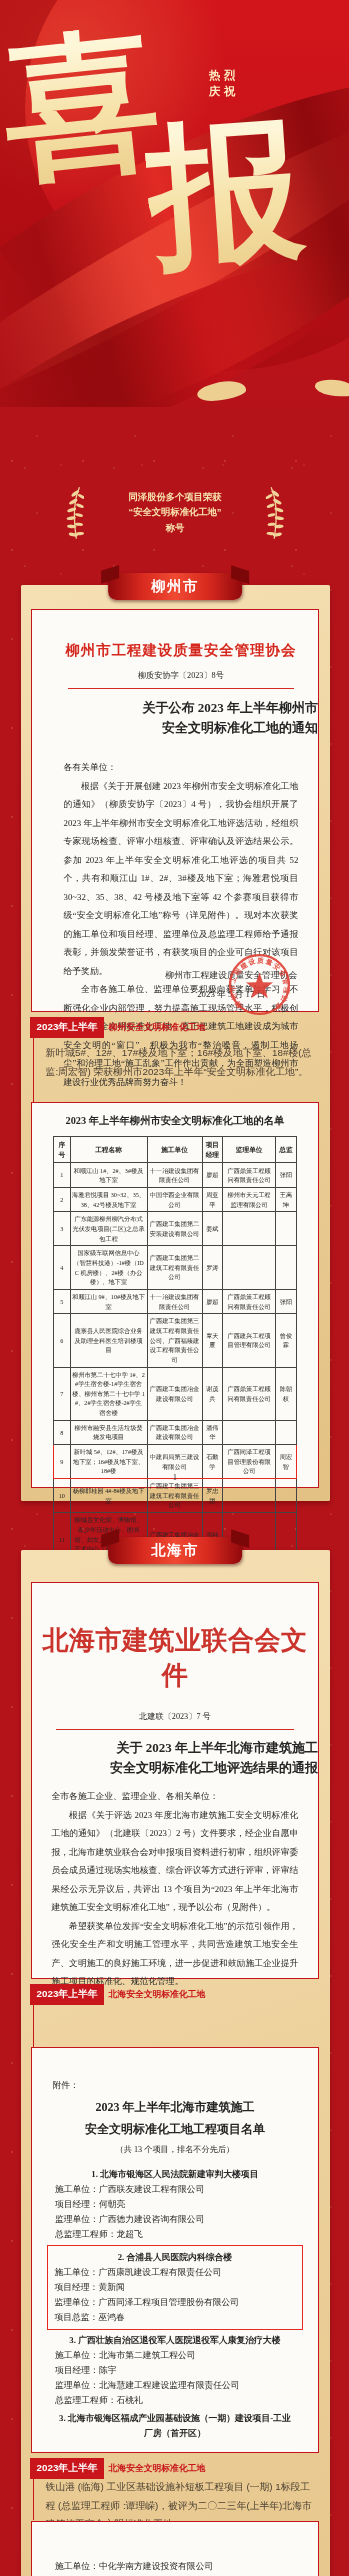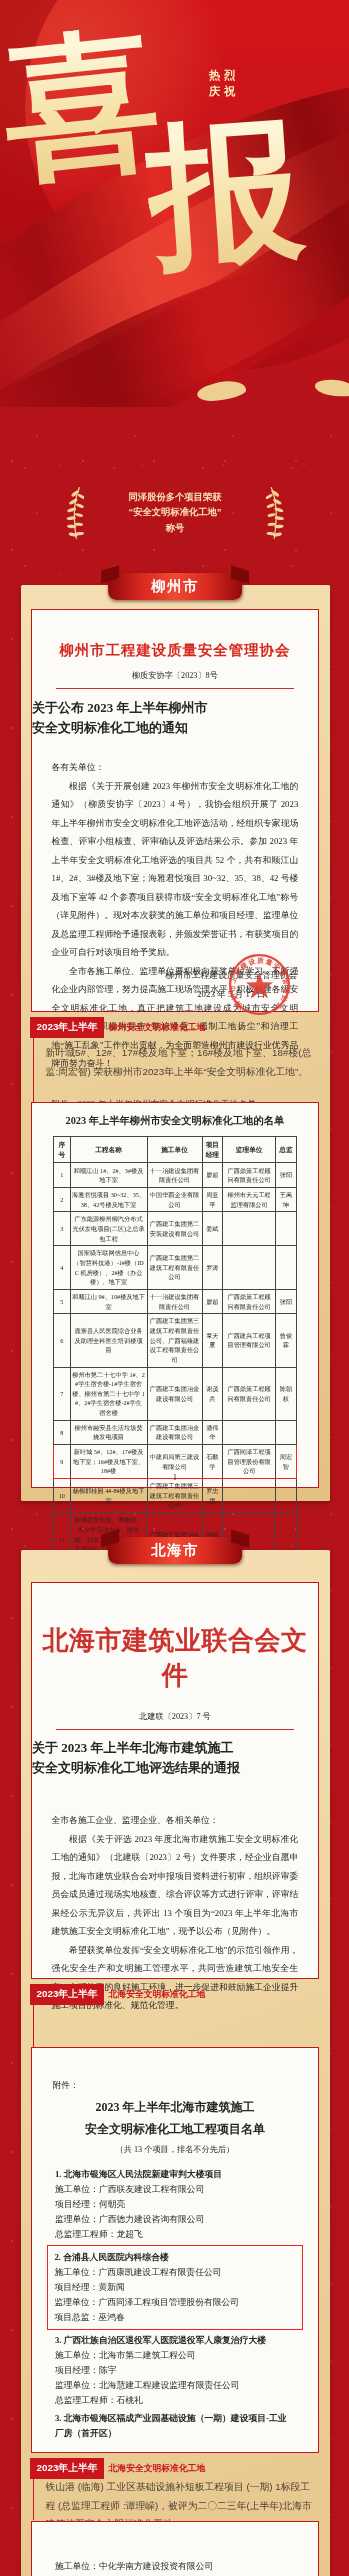--- a/index.html
+++ b/index.html
@@ -55,21 +55,21 @@
   .ribbon::before{left:-7.2px;transform:skewY(-18deg);}
   .ribbon::after{right:-7.2px;transform:skewY(18deg);}
   
   .card{position:absolute;left:20.6px;width:309px;background:linear-gradient(160deg,#f5e0b4 0%,#ecd09b 45%,#e3c184 100%);
     border-radius:1.5px;box-shadow:0 2.1px 5.2px rgba(70,0,0,.35);}
   .doc{position:absolute;left:10.3px;width:288px;background:#fcfbf7;border:1.5px solid #c3161c;
     box-sizing:border-box;font-family:"Liberation Serif","DejaVu Serif",serif;color:#262626;}
   .doc-org{margin-top:31px;text-align:center;color:#d5281f;font-weight:bold;font-size:14.4px;letter-spacing:1px;}
   .doc-no{margin-top:10.3px;text-align:center;font-size:8.2px;}
   .doc-divider{margin:7.2px 24px 0 24px;height:1px;background:#d5281f;}
-  .doc-title{margin-top:8.2px;text-align:left;font-weight:bold;font-size:13px;line-height:20.6px;}
+  .doc-title{margin-top:8.2px;text-align:right;font-weight:bold;font-size:13px;line-height:20.6px;}
   .doc-body{margin-top:19.6px;padding:0 19.6px;font-size:8.8px;line-height:18.5px;text-align:justify;}
   .doc-body .salute{margin:0;}
   .doc-body p.doc-p{margin:0;text-indent:2em;}
   .attach-note{margin-top:26px;padding:0 19.6px;font-size:8.8px;}
   .sign{position:absolute;right:20.6px;top:360px;text-align:center;font-size:8.8px;}
   .sign .sign-date{margin-top:7.2px;}
   .stamp{position:absolute;left:195px;top:342px;width:65px;height:65px;opacity:.88;}
   
   .award{position:absolute;left:9.3px;}
   .award .tag{display:inline-block;background:#c8161c;color:#fff;font-weight:bold;font-size:9.8px;
@@ -88,21 +88,21 @@
   tr.highlight td:first-child{border-left:1.5px solid #e8281e;}
   tr.highlight td:last-child{border-right:1.5px solid #e8281e;}
   .page-no{position:absolute;bottom:5.2px;left:0;width:100%;text-align:center;font-size:7.7px;}
   
   .doc-org-big{margin-top:40px;text-align:center;color:#cb342c;font-weight:bold;font-size:26px;letter-spacing:0.5px;}
   .attach-label{margin-top:32px;padding:0 20.6px;font-size:8.8px;}
   .attach-title{margin-top:5.2px;text-align:center;font-weight:bold;font-size:12px;line-height:21.6px;}
   .attach-sub{margin-top:4.1px;text-align:center;font-size:8.2px;}
   .att-list{margin-top:11.3px;padding:0 23px;}
   .att-item{margin-bottom:3.1px;}
-  .att-item .att-title{font-weight:bold;font-size:8.8px;line-height:15px;margin:0;}
+  .att-item .att-title{font-weight:bold;font-size:8.8px;line-height:15px;margin:0;text-align:center;}
   .att-item .att-lines{font-size:8.8px;line-height:15px;margin:0;white-space:pre-line;}
   .att-item.highlight{border:1.5px solid #e8281e;padding:4.1px 6.2px;margin:0 -7.7px 3.1px -7.7px;}
 </style>
 </head>
 <body>
 
 <div class="page">
 
   <div class="banner">
     <div class="halo"></div>
@@ -160,21 +160,21 @@
           <ellipse cx="31" cy="94" rx="8" ry="3" transform="rotate(-4 31 94)"></ellipse>
         </g>
           </svg>
       </span>
     </div>
   </div>
 
   <div class="ribbon" style="top:573px;">柳州市</div>
   <div class="card" style="top:585px;height:916px;">
 
-    <div class="doc" style="top:24px;height:403px;">
+    <div class="doc" style="top:24px;height:403px;padding-left:12px;">
       <div class="doc-org">柳州市工程建设质量安全管理协会</div>
       <div class="doc-no">柳质安协字〔2023〕8号</div>
       <div class="doc-divider"></div>
       <div class="doc-title">
         <div>关于公布 2023 年上半年柳州市</div>
         <div>安全文明标准化工地的通知</div>
       </div>
       <div class="doc-body">
         <p class="salute">各有关单位：</p>
         <div>
@@ -354,21 +354,21 @@
   <div class="card" style="top:1550px;height:1389px;">
 
     <div class="doc" style="top:32px;height:397px;">
       <div class="doc-org-big">北海市建筑业联合会文件</div>
       <div class="doc-no" style="margin-top:17.5px;">北建联〔2023〕7 号</div>
       <div class="doc-divider"></div>
       <div class="doc-title">
         <div>关于 2023 年上半年北海市建筑施工</div>
         <div>安全文明标准化工地评选结果的通报</div>
       </div>
-      <div class="doc-body" style="margin-top:32px;">
+      <div class="doc-body" style="margin-top:8px;">
         <p class="salute">全市各施工企业、监理企业、各相关单位：</p>
         <div>
 
         <p class="doc-p">根据《关于评选 2023 年度北海市建筑施工安全文明标准化工地的通知》（北建联〔2023〕2 号）文件要求，经企业自愿申报，北海市建筑业联合会对申报项目资料进行初审，组织评审委员会成员通过现场实地核查、综合评议等方式进行评审，评审结果经公示无异议后，共评出 13 个项目为“2023 年上半年北海市建筑施工安全文明标准化工地”，现予以公布（见附件）。</p>
             <p class="doc-p">希望获奖单位发挥“安全文明标准化工地”的示范引领作用，强化安全生产和文明施工管理水平，共同营造建筑工地安全生产、文明施工的良好施工环境，进一步促进和鼓励施工企业提升施工项目的标准化、规范化管理。</p>
           </div>
       </div>
     </div>
 
     <div class="award" style="top:434px;">

